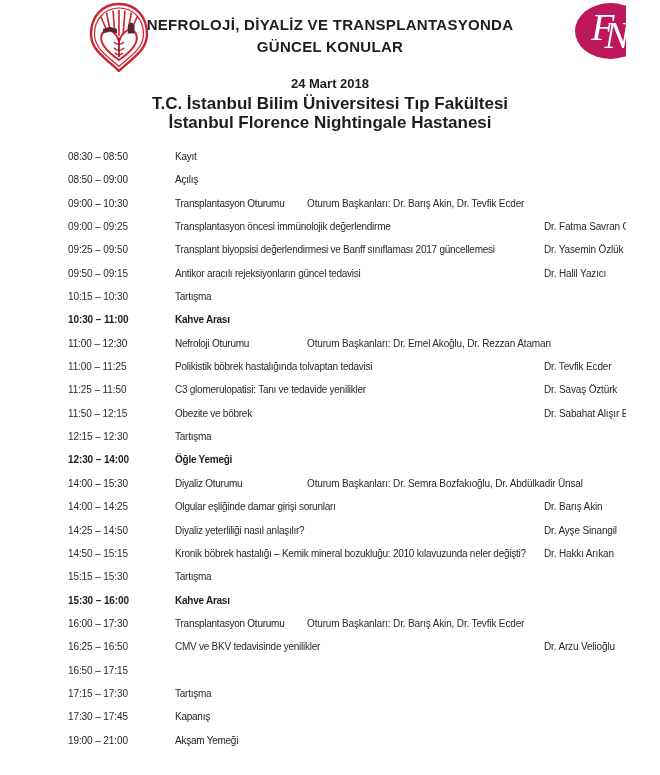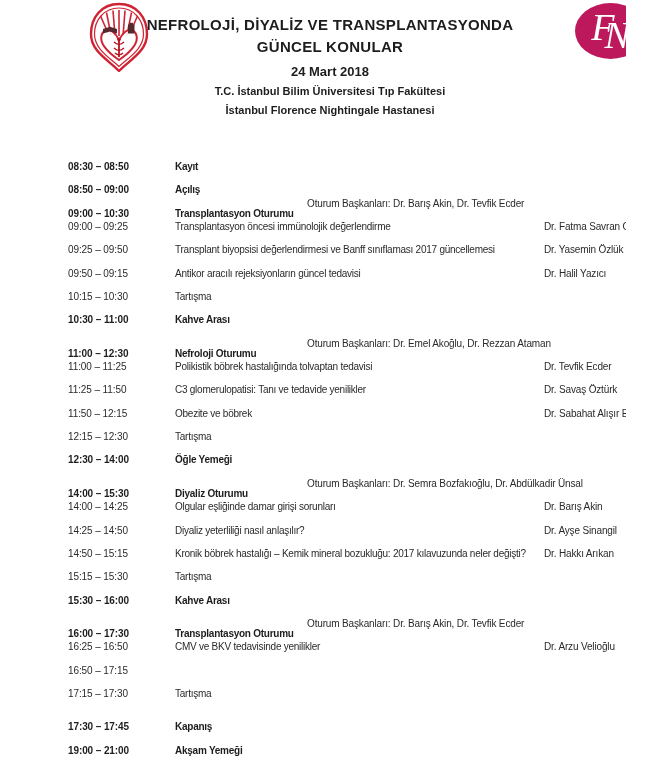--- a/index.html
+++ b/index.html
@@ -6,22 +6,22 @@
   html,body { background:#ffffff; }
   body { font-family:"Liberation Sans", sans-serif; }
   .page {
     position:relative; width:592px; height:775px; margin:0 auto;
     background:#ffffff; overflow:hidden; color:#262626;
   }
 
   
   .header-text { position:absolute; top:14px; left:0; right:0; text-align:center; }
   .title-line { font-size:15px; font-weight:700; letter-spacing:.3px; line-height:22px; color:#1d1d1d; }
-  .date-line  { font-size:13px; font-weight:700; line-height:20px; margin-top:4px; color:#1d1d1d; }
-  .inst-line  { font-size:11px; font-weight:700; line-height:19px; color:#1d1d1d; }
+  .date-line  { font-size:13px; font-weight:700; line-height:20px; margin-top:16px; color:#1d1d1d; }
+  .inst-line  { font-size:17px; font-weight:700; line-height:19px; color:#1d1d1d; }
 
   .logo-left { position:absolute; left:50px; top:2px; width:70px; height:70px; }
   .logo-right {
     position:absolute; left:541px; top:3px; width:71px; height:56px;
     border-radius:50%; display:flex; align-items:center; justify-content:center;
   }
   .fn-mono {
     font-family:"Liberation Serif", serif; font-style:italic; font-weight:400;
     color:#ffffff; font-size:38px; line-height:1; user-select:none;
   }
@@ -29,21 +29,21 @@
   .fn-mono .n { position:relative; margin-left:-10px; top:4px; }
 
   
   .schedule { position:absolute; top:151px; left:34px; right:0; }
   .row { display:flex; height:23.35px; font-size:10px; color:#2a2a2a; }
   .row .time { width:79px; flex-shrink:0; white-space:nowrap; letter-spacing:-.1px; }
   .row .body { position:relative; flex:1; }
   .row .title   { position:absolute; left:0;     top:0; white-space:nowrap; letter-spacing:-.25px;padding-left:28px; }
   .row .chairs  { position:absolute; left:160px; top:0; white-space:nowrap; letter-spacing:-.15px; }
   .row .speaker { position:absolute; left:397px; top:0; white-space:nowrap; letter-spacing:-.15px;text-align:right; }
-  .row.bold .time, .row.bold .title { font-weight:700; color:#1d1d1d;margin-top:10px; }
+  .row.bold .time, .row.bold .title { font-weight:400; color:#1d1d1d; }
   .row.bold-italic .time, .row.bold-italic .title {
     font-weight:700; color:#1d1d1d;
   }
 </style>
 </head>
 <body>
 
 <div class="page">
 
   <div class="logo-left">
@@ -202,21 +202,21 @@
       <div class="row normal">
         <div class="time">14:25 – 14:50</div>
         <div class="body">
           <div class="title">Diyaliz yeterliliği nasıl anlaşılır?</div>
           <div class="speaker">Dr. Ayşe Sinangil</div>
         </div>
       </div>
       <div class="row normal">
         <div class="time">14:50 – 15:15</div>
         <div class="body">
-          <div class="title">Kronik böbrek hastalığı – Kemik mineral bozukluğu: 2017 kılavuzunda neler değişti?</div>
+          <div class="title">Kronik böbrek hastalığı – Kemik mineral bozukluğu: 2010 kılavuzunda neler değişti?</div>
           <div class="speaker">Dr. Hakkı Arıkan</div>
         </div>
       </div>
       <div class="row normal">
         <div class="time">15:15 – 15:30</div>
         <div class="body">
           <div class="title">Tartışma</div>
         </div>
       </div>
       <div class="row bold-italic">

